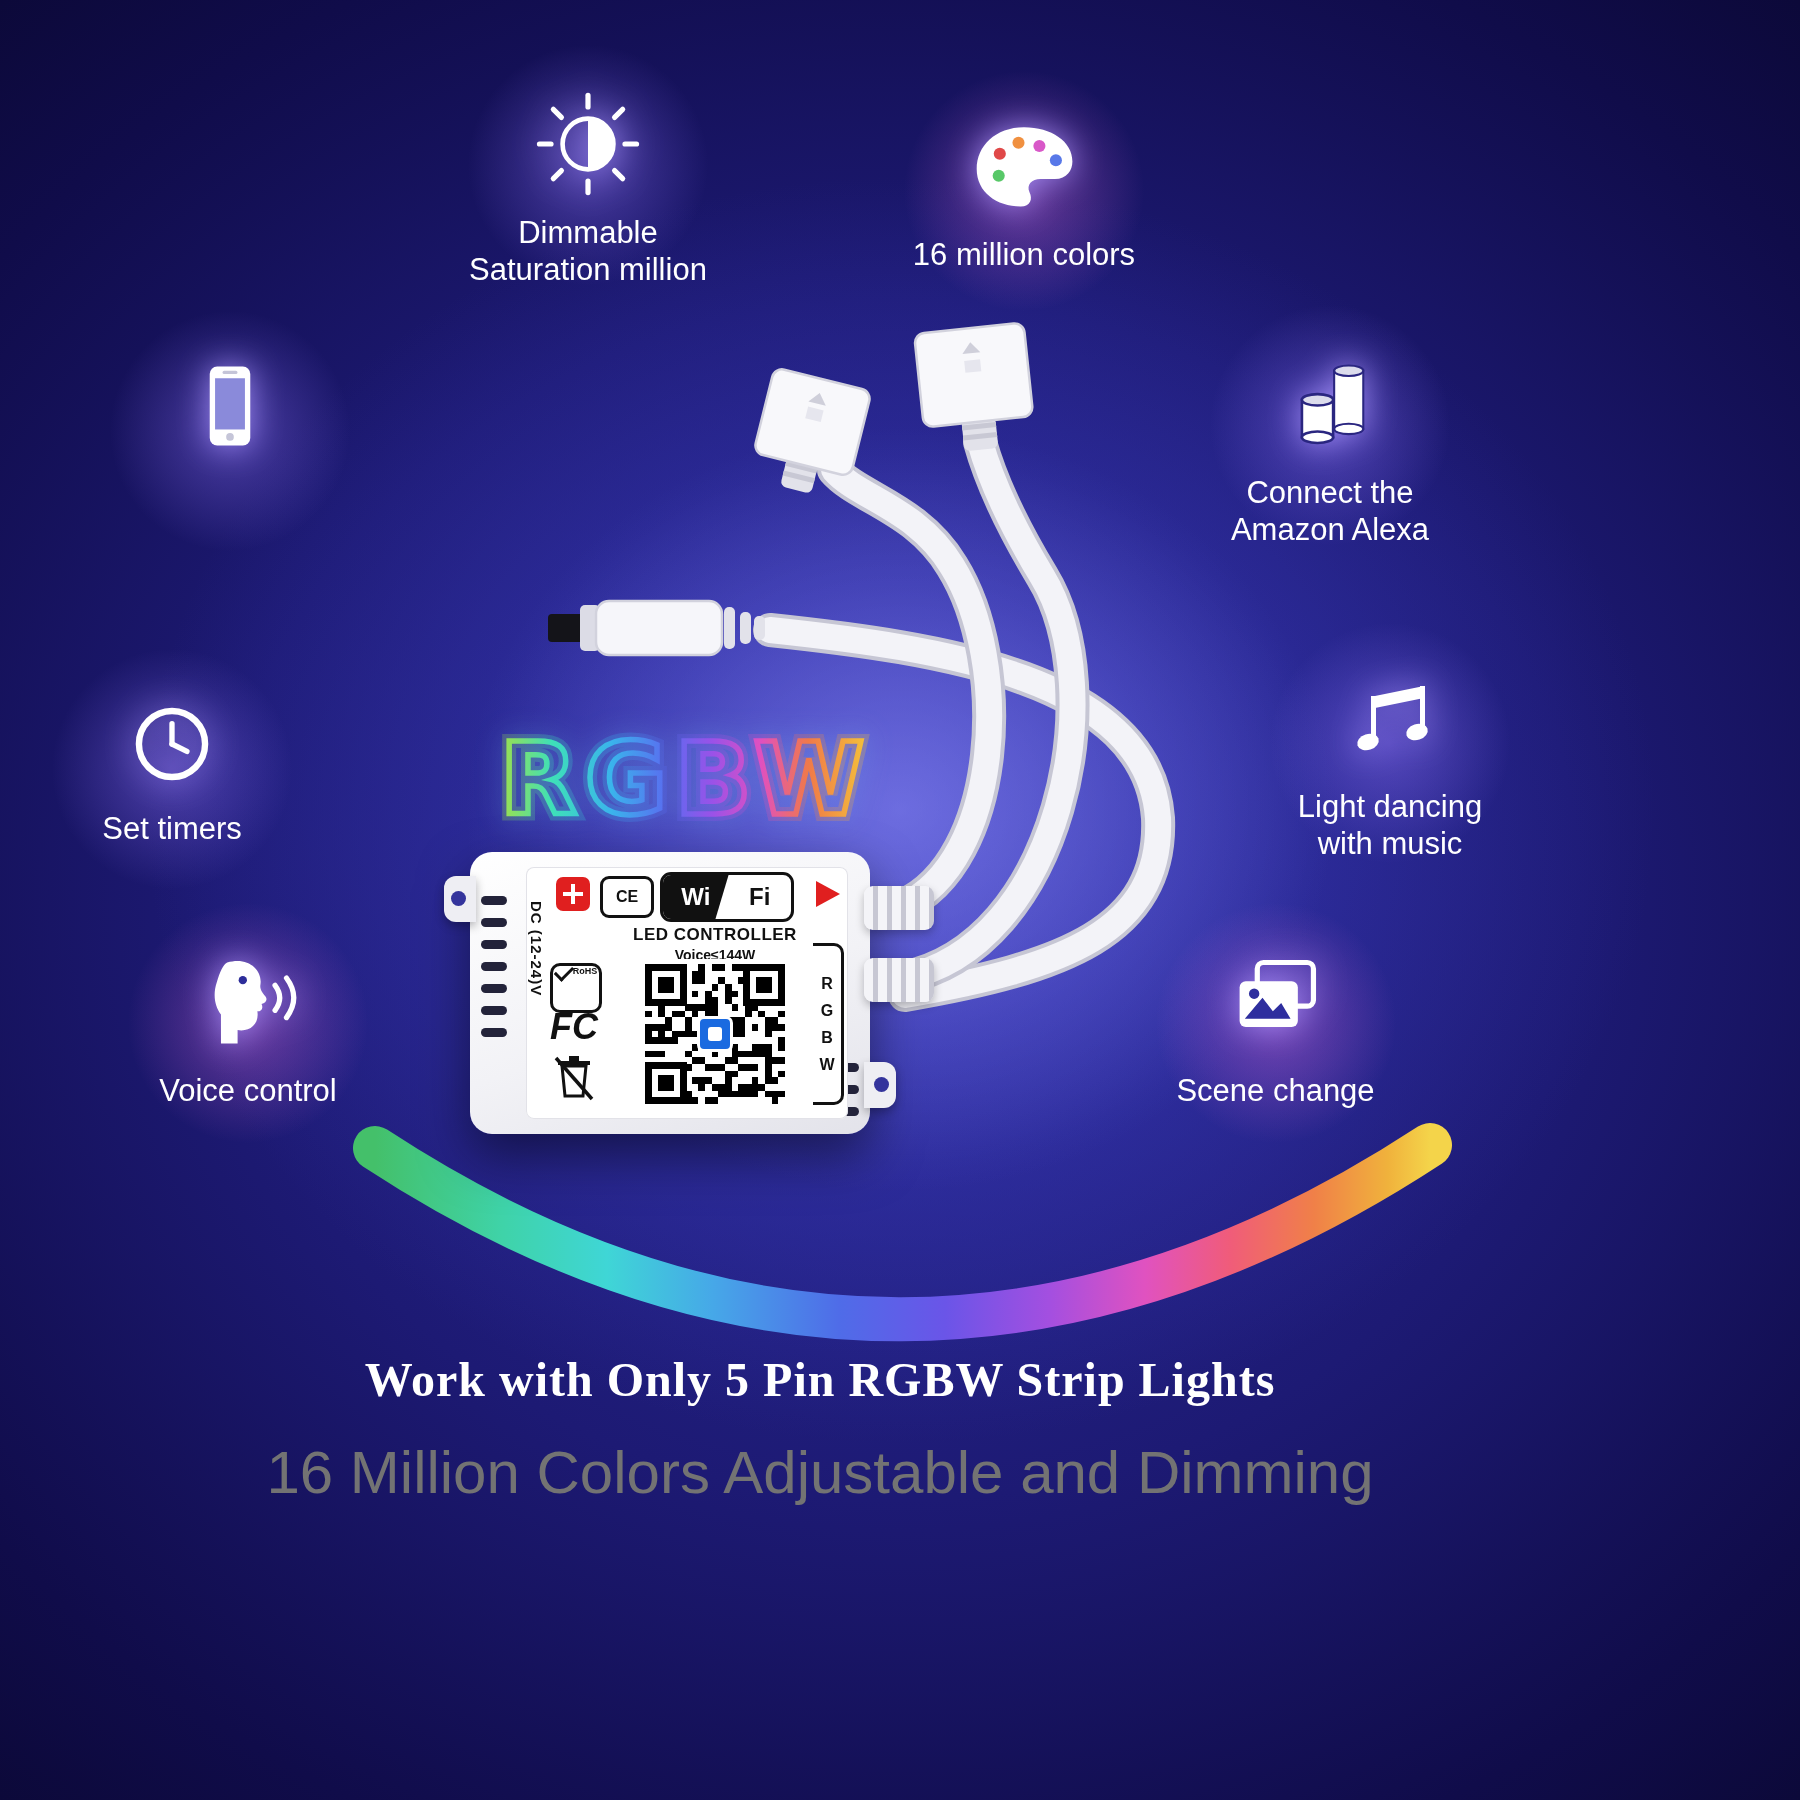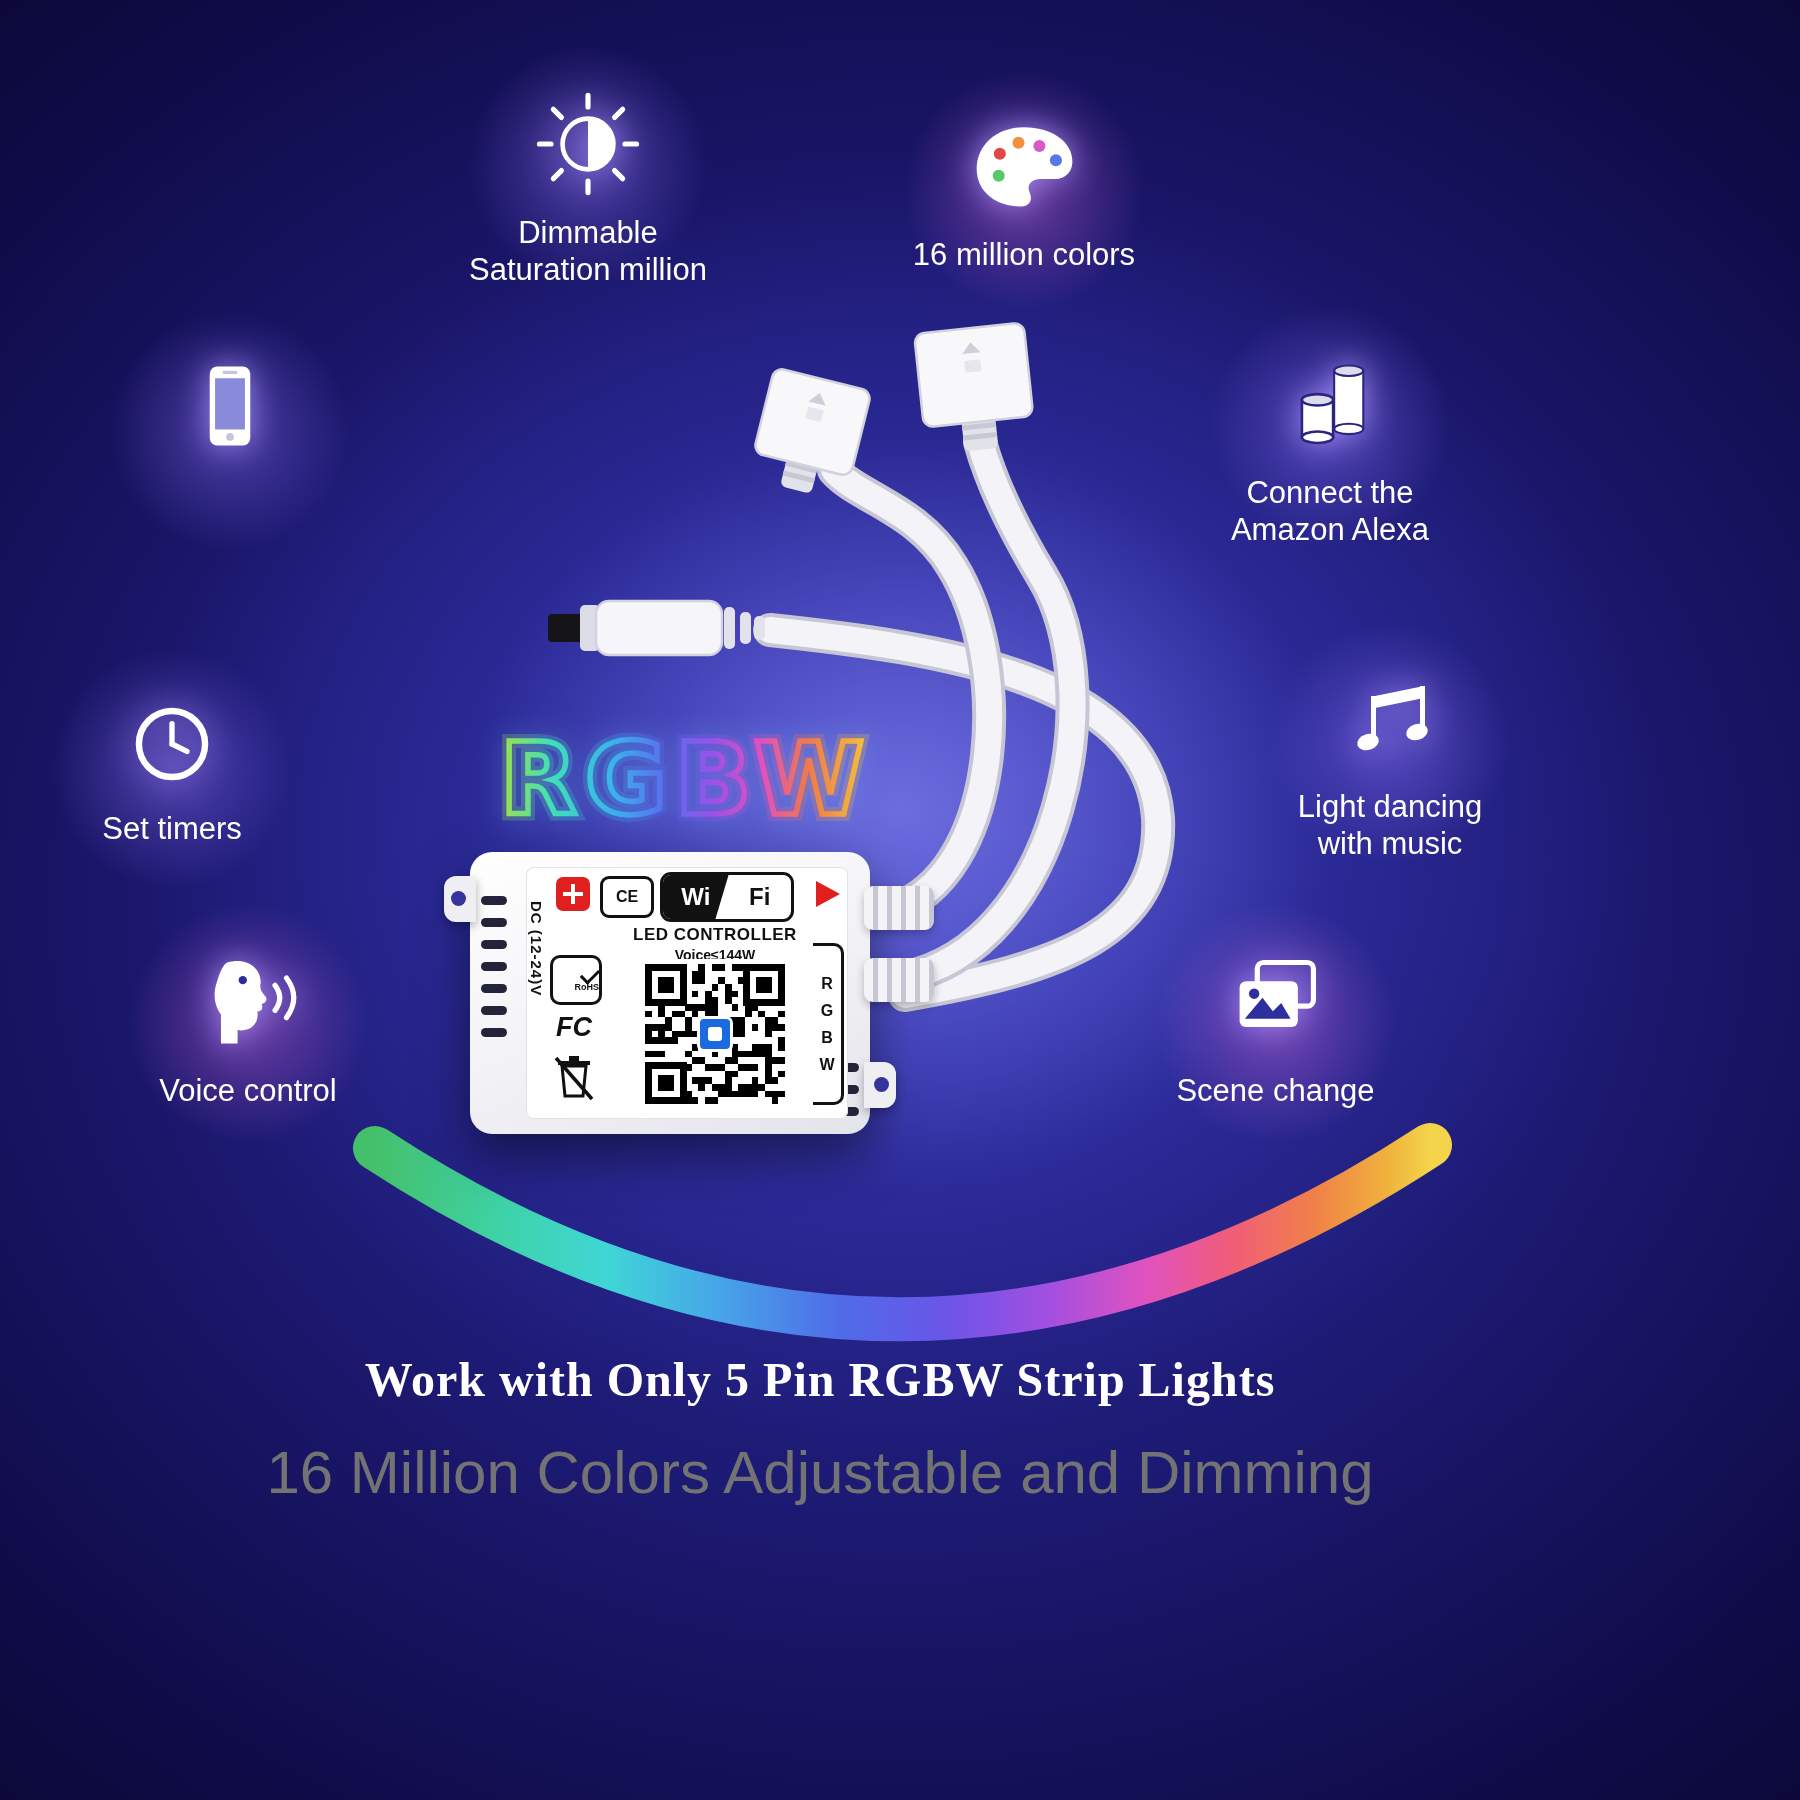--- a/index.html
+++ b/index.html
@@ -81,24 +81,24 @@
   .logo-red i{position:absolute;background:#fff;}
   .logo-red .h{left:7px;top:15px;width:20px;height:4px;}
   .logo-red .v{left:15px;top:7px;width:4px;height:20px;}
   .ce-box{position:absolute;left:74px;top:9px;width:48px;height:36px;border:3px solid #111;border-radius:9px;display:flex;align-items:center;justify-content:center;font-weight:bold;font-size:16px;color:#111;}
   .wifi-pill{position:absolute;left:134px;top:5px;width:128px;height:44px;border:3px solid #111;border-radius:11px;display:flex;overflow:hidden;background:#fff;}
   .wifi-pill .wi{flex:1.05;background:#111;color:#fff;display:flex;align-items:center;justify-content:center;font-weight:bold;font-size:24px;clip-path:polygon(0 0,100% 0,80% 100%,0 100%);}
   .wifi-pill .fi{flex:1;color:#111;display:flex;align-items:center;justify-content:center;font-weight:bold;font-size:24px;}
   .play-tri{position:absolute;right:8px;top:14px;width:0;height:0;border-left:24px solid #e01f1f;border-top:13px solid transparent;border-bottom:13px solid transparent;}
   .led-title{position:absolute;left:104px;top:58px;width:170px;text-align:center;font-size:17px;font-weight:bold;color:#111;letter-spacing:0.5px;white-space:nowrap;}
   .output{position:absolute;left:104px;top:80px;width:170px;text-align:center;font-size:14px;font-weight:bold;color:#111;}
-  .rohs{position:absolute;left:24px;top:88px;width:46px;height:44px;border:3px solid #111;border-radius:10px;display:flex;flex-direction:column;align-items:flex-end;justify-content:center;}
+  .rohs{position:absolute;left:24px;top:96px;width:46px;height:44px;border:3px solid #111;border-radius:10px;display:flex;flex-direction:row;align-items:flex-start;justify-content:center;}
   .rohs .check{width:15px;height:8px;border-left:3px solid #111;border-bottom:3px solid #111;transform:rotate(-45deg);margin-bottom:2px;}
   .rohs .rohs-t{font-size:9px;font-weight:bold;color:#111;}
-  .fcc{position:absolute;left:26px;top:142px;width:44px;height:36px;display:flex;align-items:center;justify-content:center;font-weight:bold;font-size:27px;color:#111;font-style:italic;}
+  .fcc{position:absolute;left:26px;top:142px;width:44px;height:36px;display:flex;align-items:center;justify-content:center;font-weight:bold;font-size:36px;color:#111;font-style:italic;}
   .trash{position:absolute;left:26px;top:186px;width:44px;height:48px;}
   .qr{position:absolute;left:114px;top:92px;width:150px;height:150px;background:#fff;}
   .qr-cells{position:absolute;inset:5px;display:grid;grid-template-columns:repeat(21,1fr);grid-template-rows:repeat(21,1fr);}
   .qr-cells i{display:block;}
   .qr-cells i.b{background:#000;}
   .finder{position:absolute;width:42px;height:42px;border:7px solid #000;background:#fff;box-sizing:border-box;}
   .finder::after{content:"";position:absolute;inset:6px;background:#000;}
   .finder.tl{left:5px;top:5px;}
   .finder.tr{right:5px;top:5px;}
   .finder.bl{left:5px;bottom:5px;}

